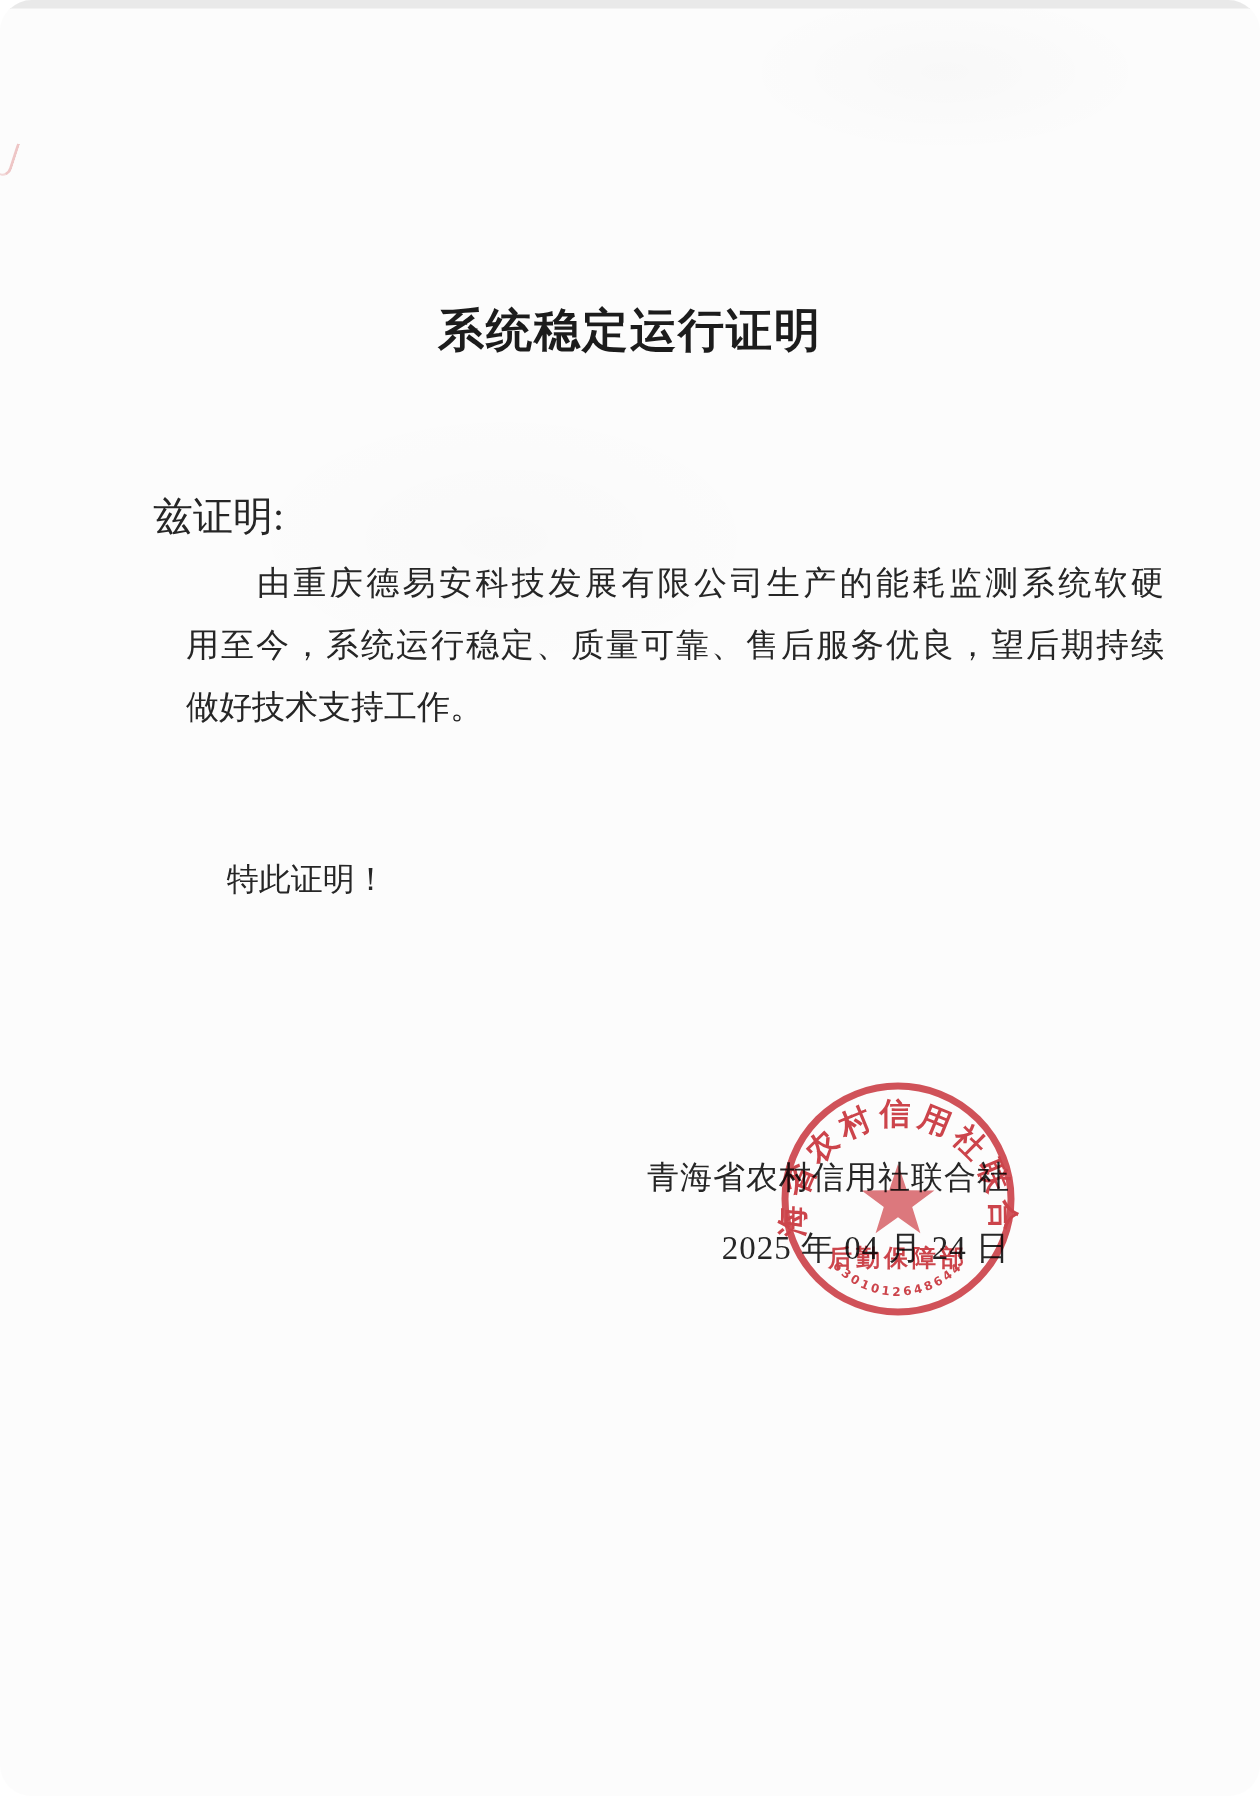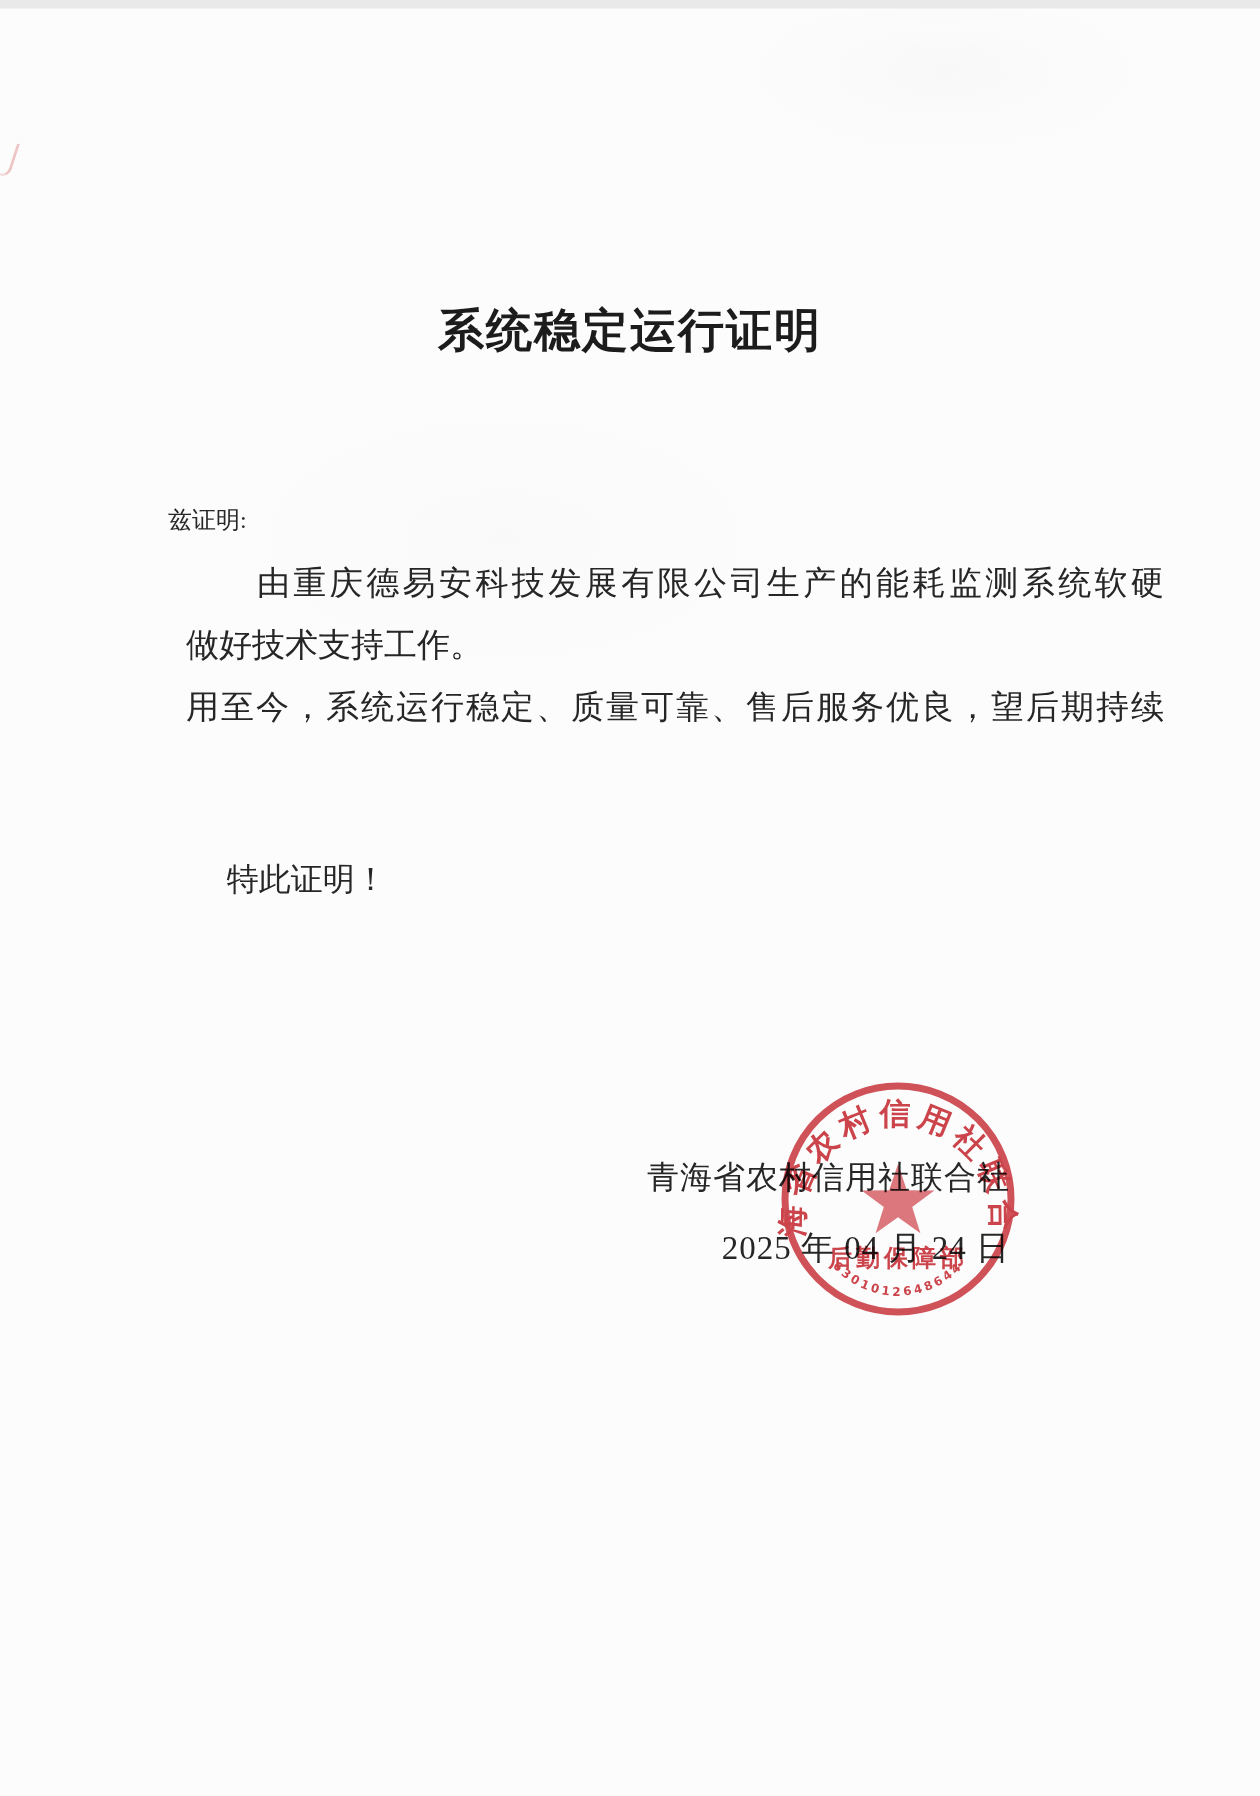--- a/index.html
+++ b/index.html
@@ -11,20 +11,21 @@
     position: relative;
     width: 1260px;
     height: 1796px;
     background:
       radial-gradient(ellipse 300px 120px at 75% 4%, rgba(0,0,0,0.015), rgba(0,0,0,0) 70%),
       radial-gradient(ellipse 400px 200px at 40% 30%, rgba(0,0,0,0.01), rgba(0,0,0,0) 70%),
       #fcfcfc;
     overflow: hidden;
     font-family: "Liberation Serif", "DejaVu Serif", serif;
     color: #2b2b2b;
+    border-radius: 32px;
   }
   .scan-edge {
     position: absolute;
     top: 0; left: 0;
     width: 100%; height: 8px;
     background: #e9e9e9;
     border-bottom: 1px solid #f2f2f2;
   }
   .ink-mark {
     position: absolute;
@@ -44,22 +45,22 @@
     text-align: center;
     font-size: 46px;
     font-weight: 700;
     letter-spacing: 2px;
     color: #1c1c1c;
   }
   .salutation {
     position: absolute;
     top: 488px;
     left: 152px;
-    margin: 16px;
-    font-size: 24px;
+    margin: 1px;
+    font-size: 40px;
     color: #262626;
   }
   .body-block {
     position: absolute;
     top: 552px;
     left: 150px;
     width: 978px;
     margin-left: 36px;
   }
   .body-line {
@@ -123,22 +124,22 @@
 
   <div class="scan-edge"></div>
   <div class="ink-mark"></div>
 
   <h1 class="title">系统稳定运行证明</h1>
 
   <p class="salutation">兹证明:</p>
 
   <div class="body-block">
     <p class="body-line first">由重庆德易安科技发展有限公司生产的能耗监测系统软硬</p>
+    <p class="body-line">用至今，系统运行稳定、质量可靠、售后服务优良，望后期持续</p>
     <p class="body-line last">做好技术支持工作。</p>
-    <p class="body-line">用至今，系统运行稳定、质量可靠、售后服务优良，望后期持续</p>
   </div>
 
   <p class="closing">特此证明！</p>
 
   <div class="sig-block">
     <p class="signature">青海省农村信用社联合社</p>
     <p class="issue-date">2025 年 04 月 24 日</p>
   </div>
 
   <div class="seal">

